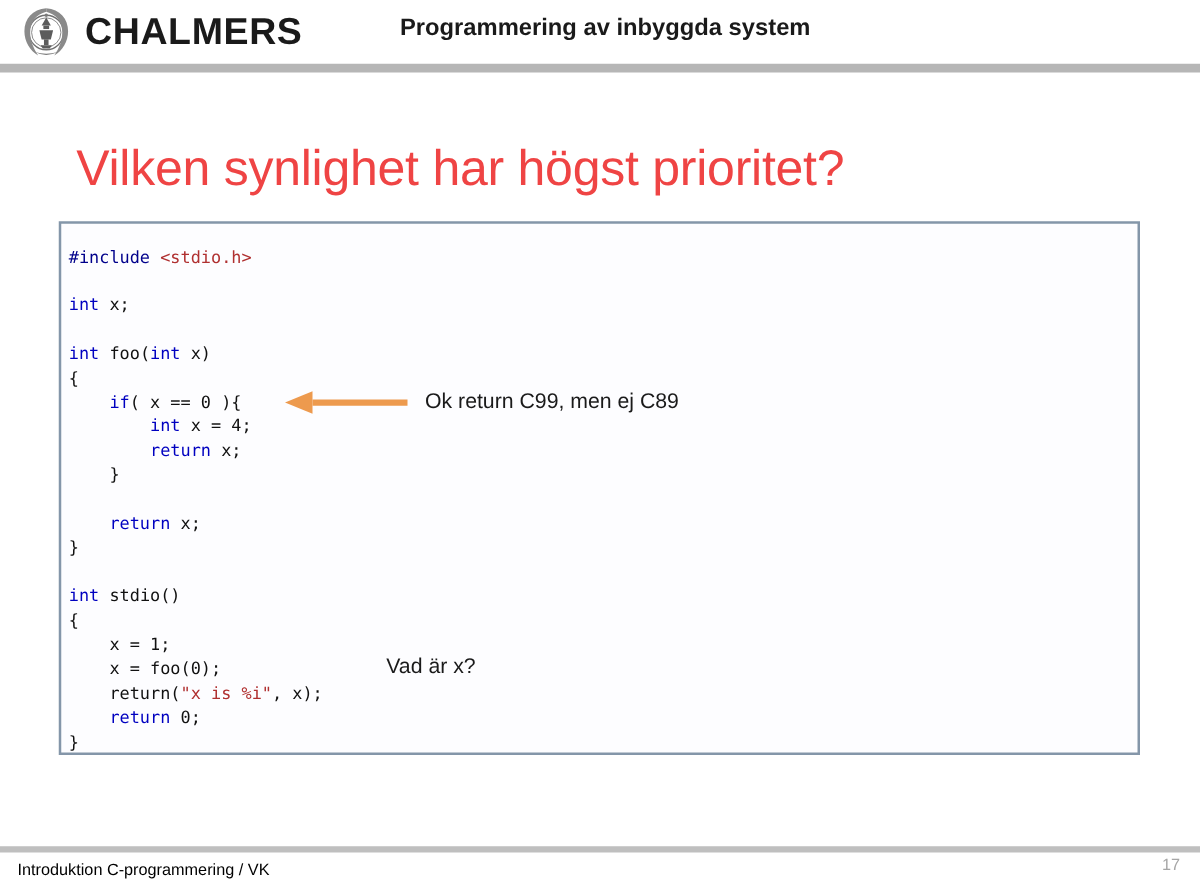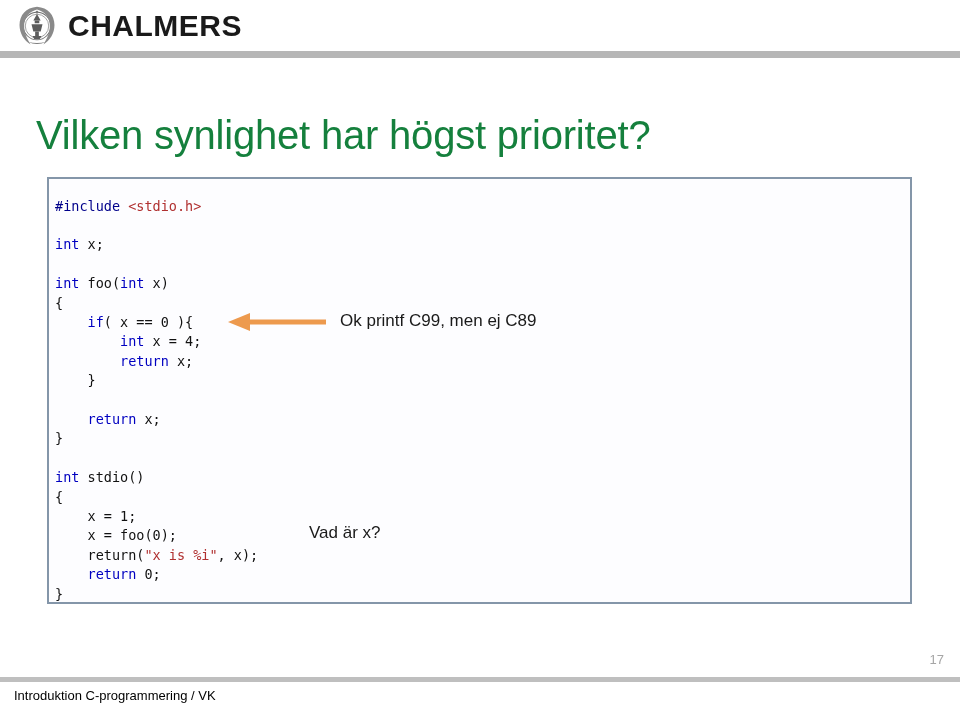--- a/index.html
+++ b/index.html
@@ -59,26 +59,26 @@
     position: absolute;
     left: 0; top: 51px;
     width: 960px;
     height: 7px;
     background: #b6b6b6;
   }
 
   
   .slide-title {
     position: absolute;
-    left: 36px;
+    left: 61px;
     top: 86px;
     font-family: "Liberation Sans", sans-serif;
     font-size: 40px;
     font-weight: normal;
-    color: #15803d;
+    color: #ef4444;
     letter-spacing: -0.2px;
     white-space: nowrap;
   }
 
   
   .code-box {
     position: absolute;
     left: 47px;
     top: 177px;
     width: 865px;
@@ -135,21 +135,21 @@
     left: 14px;
     top: 688px;
     font-family: "Liberation Sans", sans-serif;
     font-size: 13px;
     color: #000000;
     white-space: nowrap;
   }
   .footer-page {
     position: absolute;
     right: 16px;
-    top: 652px;
+    top: 684px;
     font-family: "Liberation Sans", sans-serif;
     font-size: 13px;
     color: #a6a6a6;
   }
 </style>
 </head>
 <body>
 
 <div class="slide-header">
 
@@ -171,20 +171,21 @@
         <path d="M40 72 L60 72 L56 78 L44 78 Z"></path>
       </g>
       <g fill="#7a7a7a">
         <circle cx="50" cy="20" r="3"></circle>
         <path d="M30 84 Q50 94 70 84 Q50 90 30 84 Z"></path>
       </g>
     </svg>
     <span class="logo-word">CHALMERS</span>
   </div>
 
+  <div class="header-title">Programmering av inbyggda system</div>
 </div>
 <div class="header-rule"></div>
 
 <h1 class="slide-title">Vilken synlighet har högst prioritet?</h1>
 
 <div class="code-box"></div>
 <pre class="code-text" id="code-text"><span class="inc">#include </span><span class="str">&lt;stdio.h&gt;</span>
 
 <span class="kw">int</span><span class="pl"> x;</span>
 
@@ -204,18 +205,18 @@
 <span class="pl">    x = foo(0);</span>
 <span class="pl">    return(</span><span class="str">"x is %i"</span><span class="pl">, x);</span>
 <span class="pl">    </span><span class="kw">return</span><span class="pl"> 0;</span>
 <span class="pl">}</span></pre>
 
 <svg class="arrow" viewBox="0 0 102 20">
   <line x1="100" y1="10" x2="24" y2="10" stroke="#ED9A4E" stroke-width="5"></line>
   <polygon points="2,10 24,1 24,19" fill="#ED9A4E"></polygon>
 </svg>
 
-<div class="callout callout-c99">Ok printf C99, men ej C89</div>
+<div class="callout callout-c99">Ok return C99, men ej C89</div>
 <div class="callout callout-vad">Vad är x?</div>
 
 <div class="footer-rule"></div>
 <div class="footer-left">Introduktion C-programmering / VK</div>
 <div class="footer-page">17</div>
 
 </body></html>

